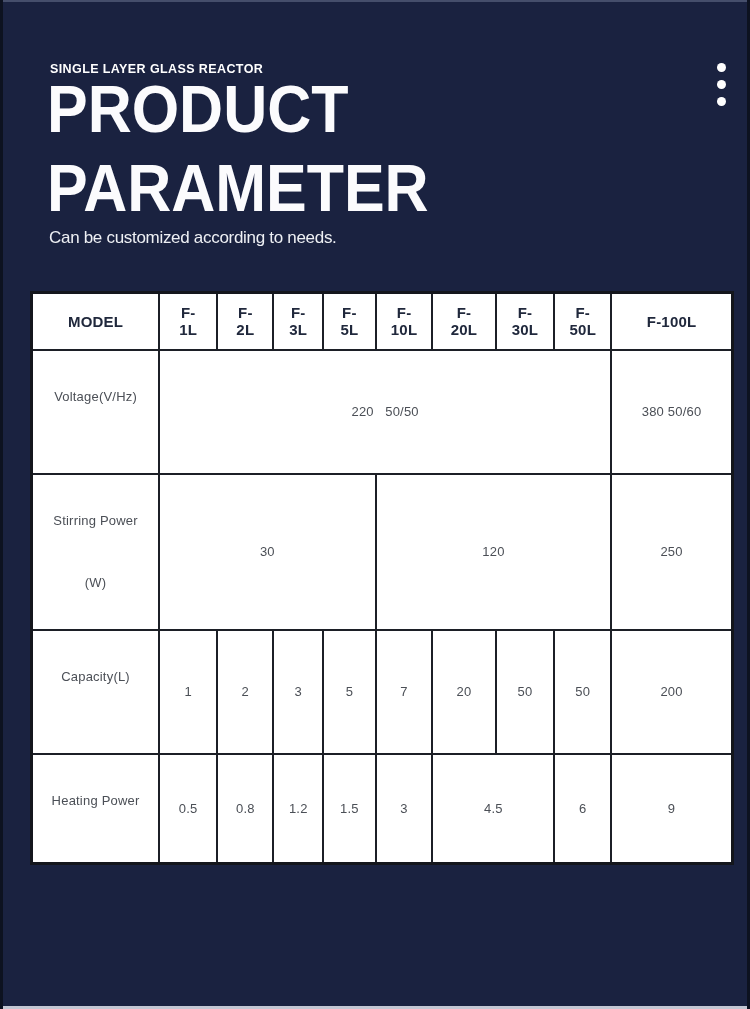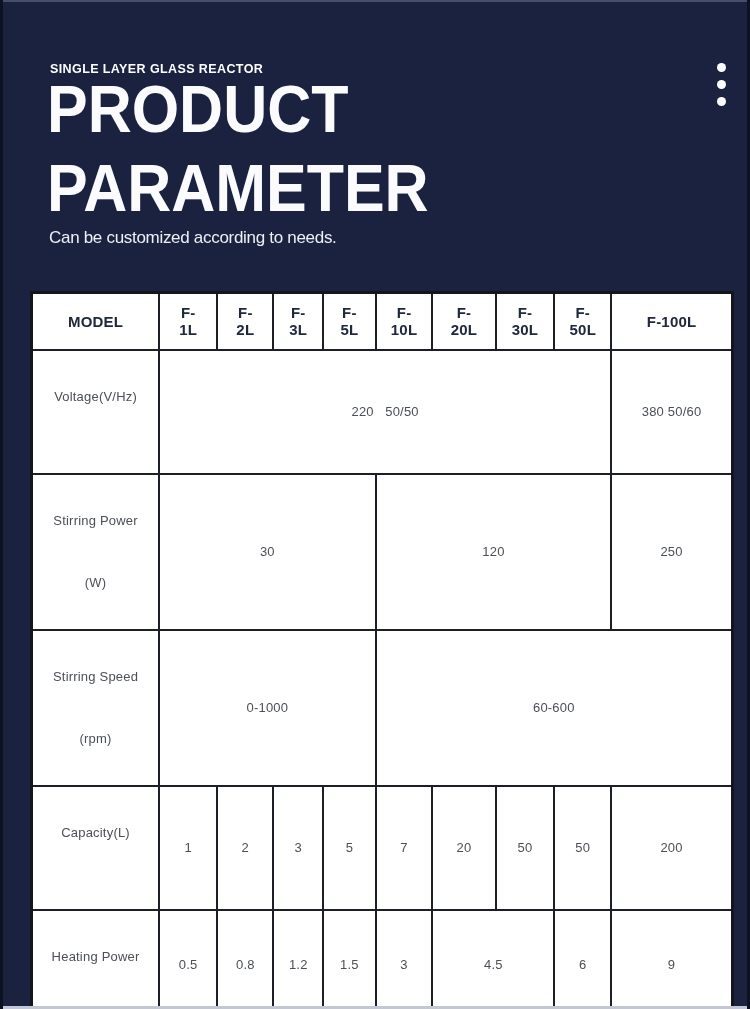--- a/index.html
+++ b/index.html
@@ -175,28 +175,20 @@
         <td class="label">
           <span class="ln">Stirring Power</span>
           <span class="ln">(W)</span>
         </td>
         <td class="cell" colspan="4">30</td>
         <td class="cell" colspan="4">120</td>
         <td class="cell">250</td>
       </tr>
       <tr>
         <td class="label">
-          <span class="ln">Stirring Speed</span>
-          <span class="ln">(rpm)</span>
-        </td>
-        <td class="cell" colspan="4">0-1000</td>
-        <td class="cell" colspan="5">60-600</td>
-      </tr>
-      <tr>
-        <td class="label">
           <span class="ln">Capacity(L)</span>
           <span class="ln"></span>
         </td>
         <td class="cell">1</td>
         <td class="cell">2</td>
         <td class="cell">3</td>
         <td class="cell">5</td>
         <td class="cell">7</td>
         <td class="cell">20</td>
         <td class="cell">50</td>

